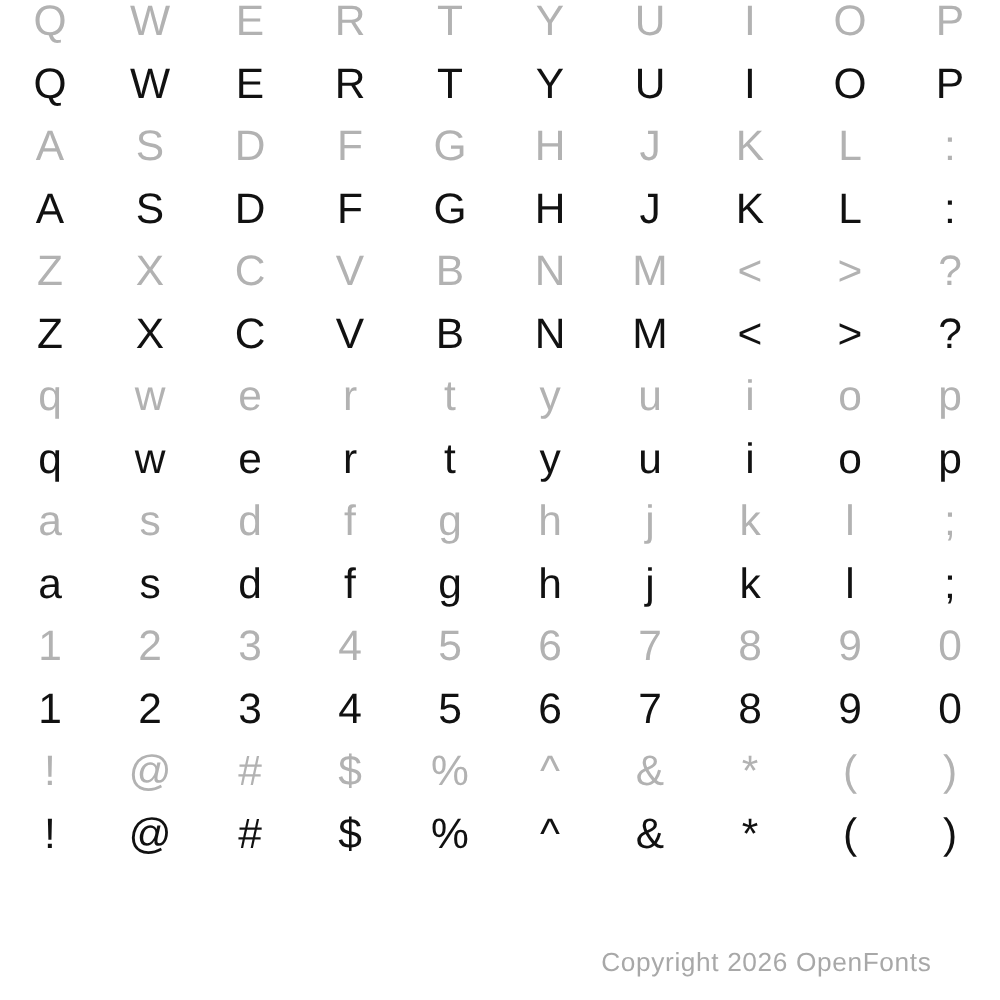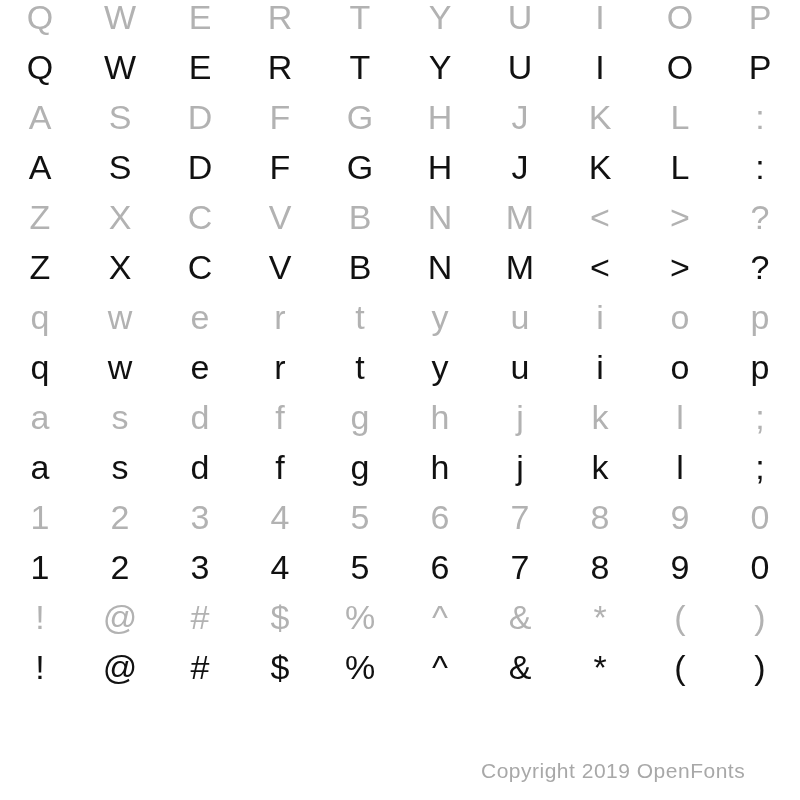--- a/index.html
+++ b/index.html
@@ -220,13 +220,13 @@
       <span class="glyph-cell">$</span>
       <span class="glyph-cell">%</span>
       <span class="glyph-cell">^</span>
       <span class="glyph-cell">&amp;</span>
       <span class="glyph-cell">*</span>
       <span class="glyph-cell">(</span>
       <span class="glyph-cell">)</span>
     </div>
   </div>
 
-<div class="footer-copyright">Copyright 2019 OpenFonts</div>
+<div class="footer-copyright">Copyright 2026 OpenFonts</div>
 
 </body></html>

